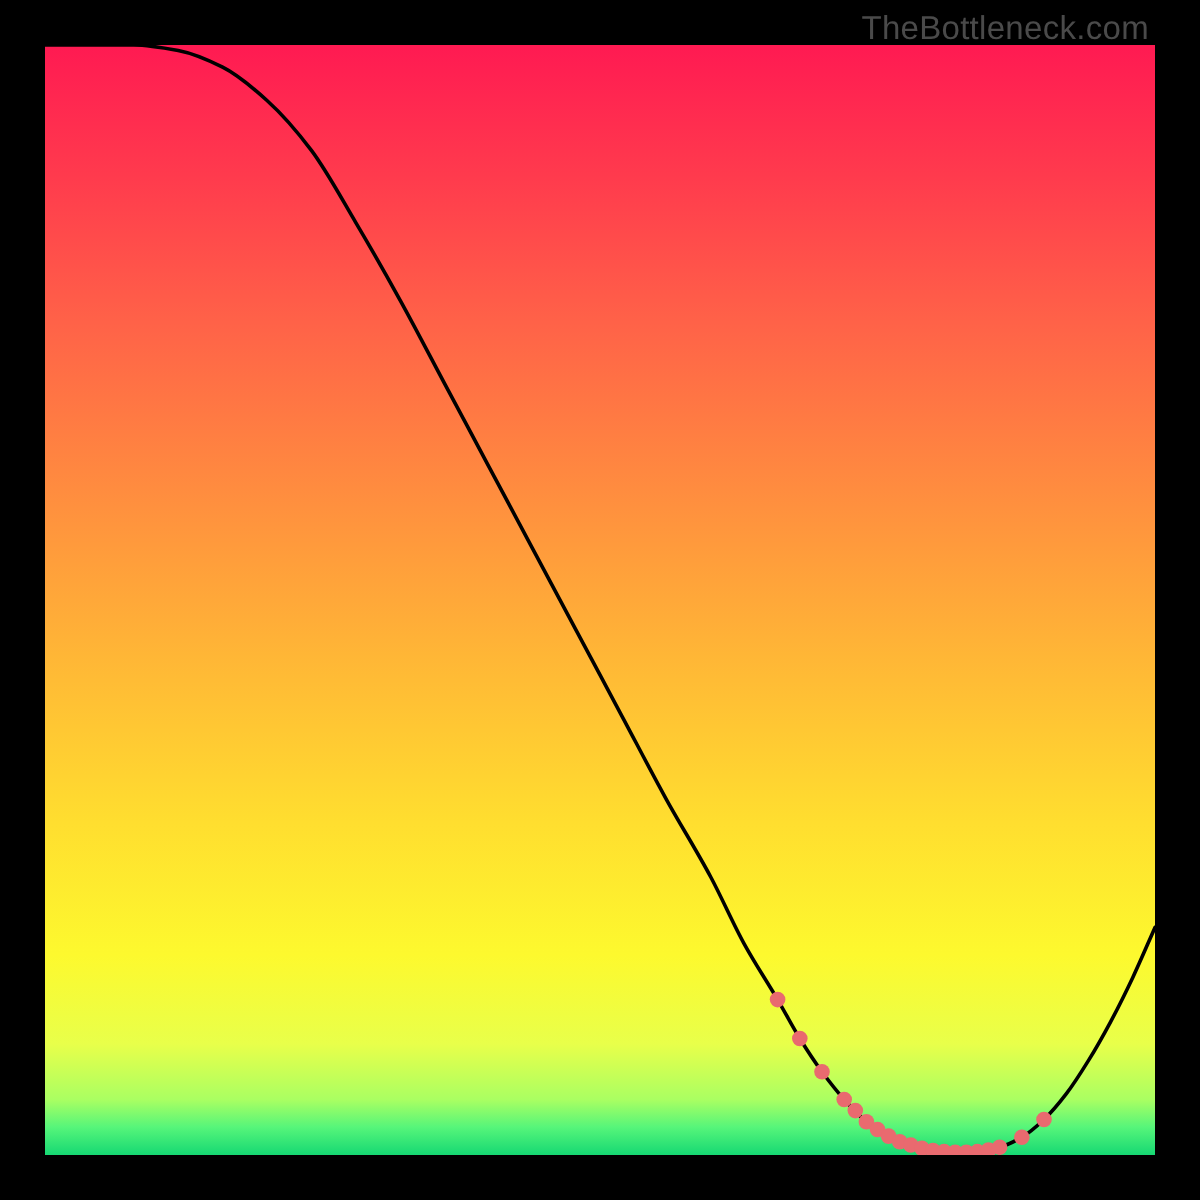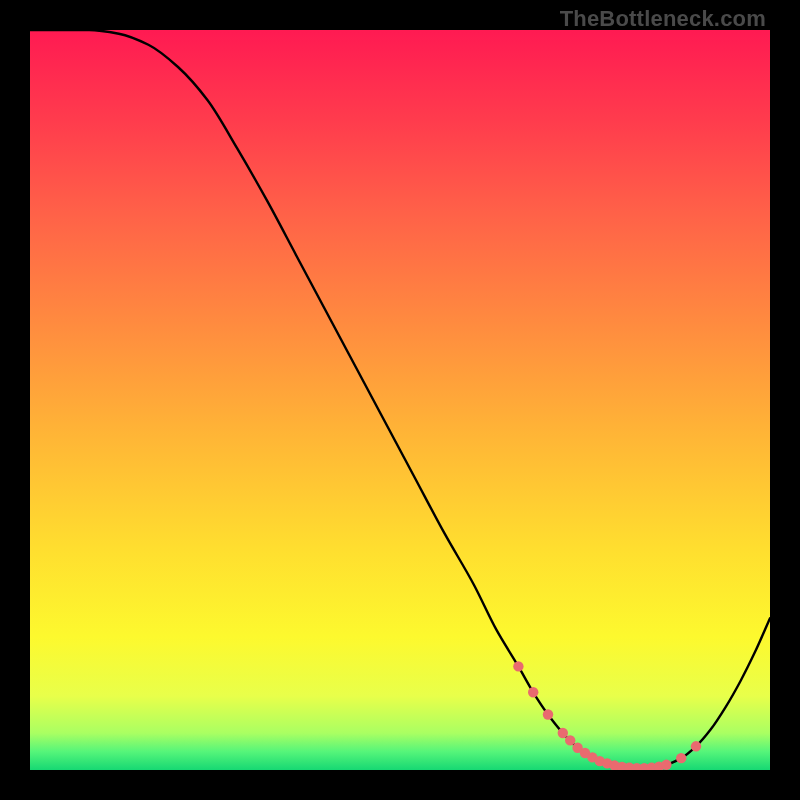--- a/index.html
+++ b/index.html
@@ -25,21 +25,21 @@
     top: 0;
     width: 740px;
     height: 740px;
   }
   .watermark {
     position: absolute;
     top: 6px;
     right: 34px;
     color: #4a4a4a;
     font-size: 22px;
-    font-weight: 700;
+    font-weight: 400;
     letter-spacing: 0.2px;
     user-select: none;
   }
   svg { display: block; }
 </style>
 </head>
 <body>
 
 <div class="watermark">TheBottleneck.com</div>
 

